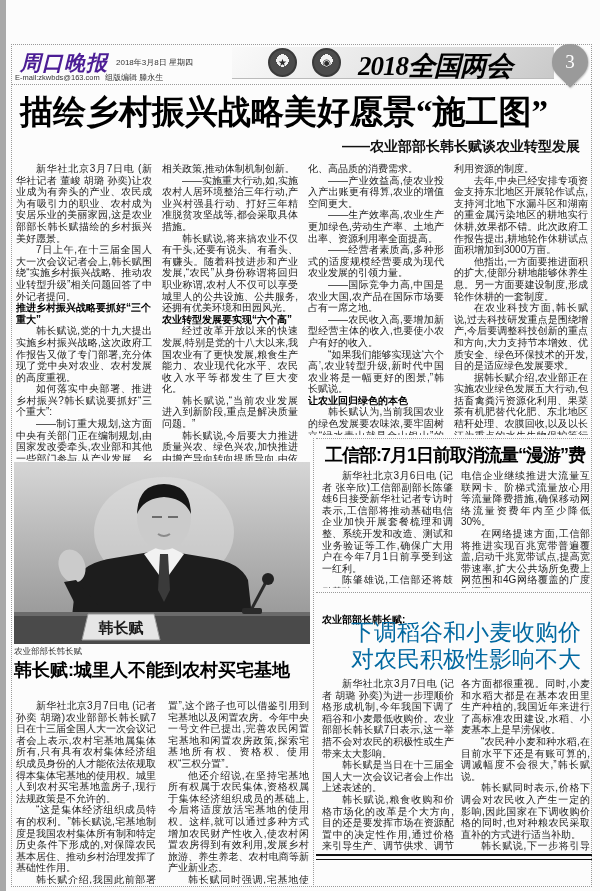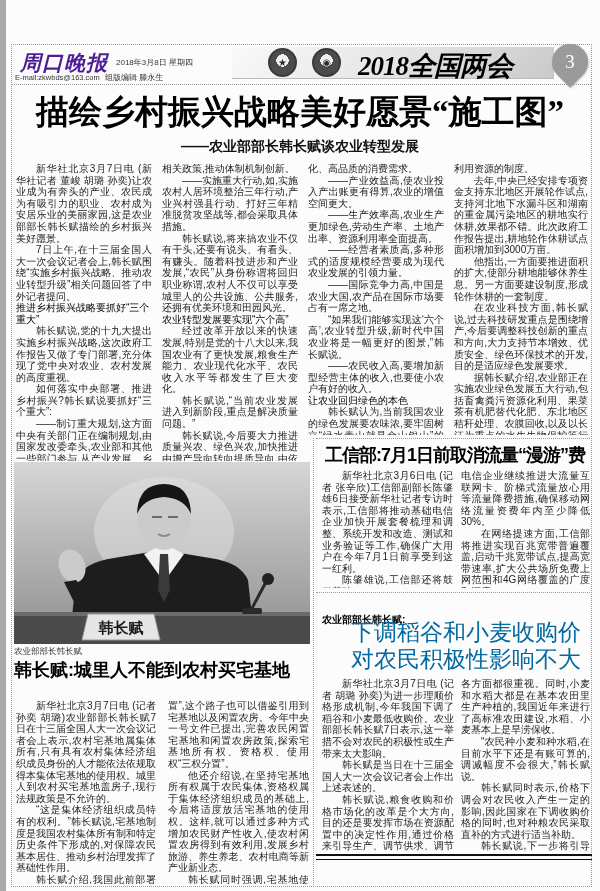--- a/index.html
+++ b/index.html
@@ -15,26 +15,26 @@
   .hdr-email{position:absolute;left:15px;top:73px;font-size:7.5px;color:#333;}
   .hdr-editor{position:absolute;left:105px;top:72px;font-size:8px;color:#333;}
   .banner{position:absolute;left:232px;top:47px;width:322px;height:31px;background:linear-gradient(135deg,#fafafa 0%,#e3e3e3 55%,#c9c9c9 100%);border-bottom:1px solid #bbb;}
   .emblem{position:absolute;top:48px;width:29px;height:29px;border-radius:50%;background:radial-gradient(circle at 50% 42%,#f2f2f2 0 32%,#4c4c4c 33% 100%);border:2px solid #3a3a3a;box-sizing:border-box;}
   .emblem .star{position:absolute;left:50%;top:46%;transform:translate(-50%,-50%);font-size:10px;color:#2b2b2b;}
   .banner-title{position:absolute;left:358px;top:48px;width:196px;font-family:"Liberation Serif",serif;font-style:italic;font-weight:bold;font-size:27px;color:#000;white-space:nowrap;letter-spacing:-1px;}
   .badge{position:absolute;left:552px;top:44px;width:36px;height:36px;background:#9a9a9a;border-radius:50% 50% 50% 0;transform:rotate(-45deg);box-shadow:0 1px 2px rgba(0,0,0,.3);}
   .badge span{display:block;transform:rotate(45deg);width:36px;height:36px;line-height:36px;text-align:center;color:#fff;font-family:"Liberation Serif",serif;font-size:19px;}
 
   
-  .lead-hl{position:absolute;left:20px;top:90px;width:560px;text-align:center;font-family:"Liberation Serif",serif;font-weight:900;font-size:33px;letter-spacing:0px;color:#000;white-space:nowrap;}
-  .lead-sub{position:absolute;left:20px;top:138px;width:560px;text-align:center;font-size:14px;font-weight:bold;color:#111;}
+  .lead-hl{position:absolute;left:20px;top:90px;width:560px;text-align:left;font-family:"Liberation Serif",serif;font-weight:900;font-size:33px;letter-spacing:0px;color:#000;white-space:nowrap;}
+  .lead-sub{position:absolute;left:20px;top:138px;width:560px;text-align:right;font-size:14px;font-weight:bold;color:#111;}
 
   .col{position:absolute;overflow:hidden;font-size:10px;line-height:11.6px;color:#222;}
   .col p{margin:0;text-indent:2em;text-align:justify;}
-  .col p.ph{text-indent:0;text-align:left;font-weight:normal;color:#000;}
+  .col p.ph{text-indent:0;text-align:left;font-weight:bold;color:#000;}
   .col p.pc{text-indent:0;}
   .lead-c1{left:16px;top:163px;width:136px;height:298px;}
   .lead-c2{left:162px;top:163px;width:136px;height:298px;}
   .lead-c3{left:308px;top:163px;width:136px;height:272px;}
   .lead-c4{left:454px;top:163px;width:134px;height:272px;}
 
   
   .tel-topline{position:absolute;left:316px;top:438px;width:276px;border-top:1px dotted #9a9a9a;}
   .tel-hl{position:absolute;left:318px;top:443px;width:274px;text-align:center;font-weight:900;font-size:18px;letter-spacing:-1px;white-space:nowrap;color:#000;font-family:"Liberation Sans",sans-serif;}
   .tel-c1{left:322px;top:470px;width:131px;height:118px;}
@@ -98,22 +98,22 @@
       <p>经过改革开放以来的快速发展,特别是党的十八大以来,我国农业有了更快发展,粮食生产能力、农业现代化水平、农民收入水平等都发生了巨大变化。</p>
       <p>韩长赋说,“当前农业发展进入到新阶段,重点是解决质量问题。”</p>
       <p>韩长赋说,今后要大力推进质量兴农、绿色兴农,加快推进由增产导向转向提质导向,由依赖资源消耗的粗放经营转向节约资源的可持续发展,按照这样的方向和要求,我国农业发展目标和转型要求是“六个高”:</p>
     </div>
   <div class="col lead-c3">
       <p class="pc">化、高品质的消费需求。</p>
       <p>——产业效益高,使农业投入产出账更有得算,农业的增值空间更大。</p>
       <p>——生产效率高,农业生产更加绿色,劳动生产率、土地产出率、资源利用率全面提高。</p>
       <p>——经营者素质高,多种形式的适度规模经营要成为现代农业发展的引领力量。</p>
       <p>——国际竞争力高,中国是农业大国,农产品在国际市场要占有一席之地。</p>
+      <p>——农民收入高,要增加新型经营主体的收入,也要使小农户有好的收入。</p>
       <p>“如果我们能够实现这‘六个高’,农业转型升级,新时代中国农业将是一幅更好的图景,”韩长赋说。</p>
-      <p>——农民收入高,要增加新型经营主体的收入,也要使小农户有好的收入。</p>
       <p class="ph">让农业回归绿色的本色</p>
       <p>韩长赋认为,当前我国农业的绿色发展要农味浓,要牢固树立“绿水青山就是金山银山”的理念,在生产方式、生产技术、体制机制等方面下功夫创新。</p>
     </div>
   <div class="col lead-c4">
       <p class="pc">利用资源的制度。</p>
       <p>去年,中央已经安排专项资金支持东北地区开展轮作试点,支持河北地下水漏斗区和湖南的重金属污染地区的耕地实行休耕,效果都不错。此次政府工作报告提出,耕地轮作休耕试点面积增加到3000万亩。</p>
       <p>他指出,一方面要推进面积的扩大,使部分耕地能够休养生息。另一方面要建设制度,形成轮作休耕的一套制度。</p>
       <p>在农业科技方面,韩长赋说,过去科技研发重点是围绕增产,今后要调整科技创新的重点和方向,大力支持节本增效、优质安全、绿色环保技术的开发,目的是适应绿色发展要求。</p>
       <p>据韩长赋介绍,农业部正在实施农业绿色发展五大行动,包括畜禽粪污资源化利用、果菜茶有机肥替代化肥、东北地区秸秆处理、农膜回收,以及以长江为重点的水生生物保护等行动,推动我国农业形成绿色发展方式,走上可持续发展道路。</p>
     </div>

